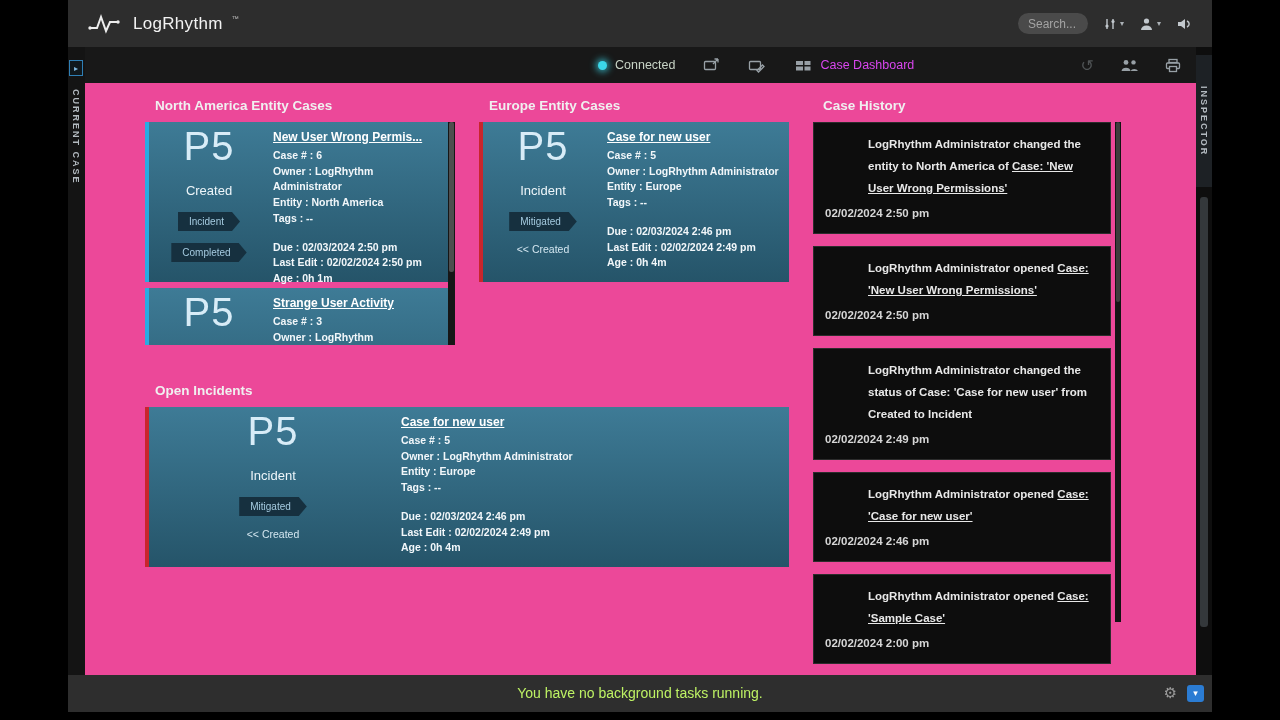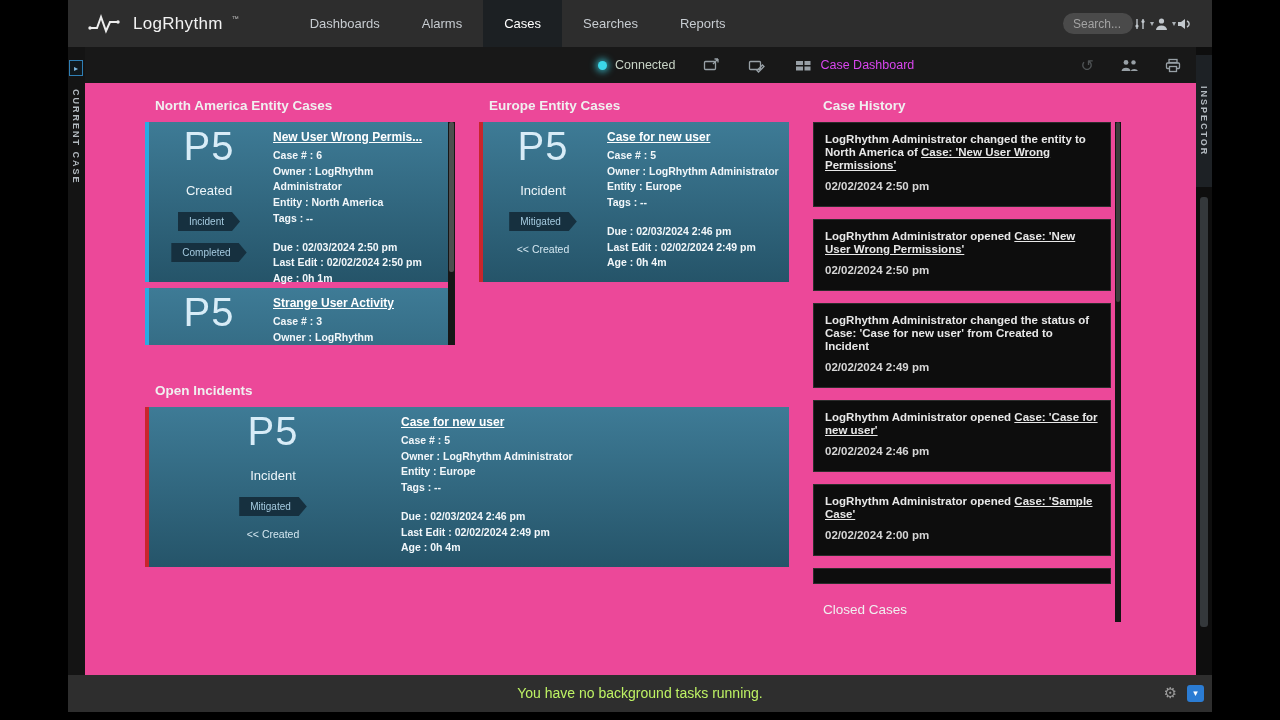--- a/index.html
+++ b/index.html
@@ -10,21 +10,21 @@
 
   
   .topnav { position:absolute; left:0; top:0; width:100%; height:47px; background:#2d2d2d;
             display:flex; align-items:center; }
   .brand { display:flex; align-items:center; gap:9px; padding:0 0 0 20px; }
   .brand-name { color:#f2f2f2; font-size:17px; letter-spacing:.3px; }
   .tm { color:#bdbdbd; font-size:7px; vertical-align:top; position:relative; top:-5px; }
   .nav-items { display:flex; height:100%; margin-left:50px; }
   .nav-item { display:flex; align-items:center; padding:0 21px; color:#c7ccd1; font-size:13px; cursor:pointer; }
   .nav-item.active { background:#1c2023; color:#fff; }
-  .topnav-right { margin-left:auto; display:flex; align-items:center; padding-right:20px; }
+  .topnav-right { margin-left:auto; display:flex; align-items:center; gap:15px; padding-right:20px; }
   .searchbox { width:70px; height:21px; border:none; border-radius:11px; background:#4a4a4a;
                color:#cfcfcf; font-size:12px; padding:0 10px; outline:none;
                font-family:"Liberation Sans", sans-serif; }
   .searchbox::placeholder { color:#a3a3a3; }
   .icon-btn { display:flex; align-items:center; gap:3px; cursor:pointer; color:#c2c8cd; }
   .caret { font-size:8px; color:#aab0b5; }
 
   
   .toolbar { position:absolute; left:0; top:47px; width:100%; height:36px; background:#181818; }
   .toolbar-center { position:absolute; left:530px; top:0; height:36px; display:flex; align-items:center; }
@@ -81,21 +81,21 @@
   .case-card.wide .card-right { left:254px; }
   .card-title { display:block; color:#fff; font-size:12px; font-weight:700; text-decoration:underline;
                 white-space:nowrap; overflow:hidden; margin-bottom:4px; cursor:pointer; }
   .field { font-size:10.5px; font-weight:600; color:#f2f7fa; line-height:15.7px; }
   .meta-block { margin-top:13px; }
 
   
   .hist-list { position:absolute; left:728px; top:39px; width:298px; bottom:0; overflow:hidden;
                display:flex; flex-direction:column; gap:12px; }
   .hist-entry { border:1px solid #2c2c2c; background:#0d0d0d; padding:10px 11px 14px; width:100%; }
-  .hist-text { color:#e8e8e8; font-size:11.5px; line-height:13px; font-weight:600; }
+  .hist-text { color:#e8e8e8; font-size:11.5px; line-height:22px; font-weight:600;margin-left:43px; }
   .hist-actor { font-weight:700; }
   .hist-link { color:#e8e8e8; text-decoration:underline; cursor:pointer; }
   .hist-time { margin-top:8px; color:#d6d6d6; font-size:11.5px; font-weight:600; }
   .hist-entry.partial { height:16px; padding:0; }
   .closed-title { margin:6px 0 0 10px; color:#f0f0f0; font-size:13.5px; font-weight:400; }
   .hist-scroll { position:absolute; left:1030px; top:39px; width:6px; height:500px; background:#141414; }
   .hist-scroll .thumb { position:absolute; left:1px; top:0; width:4px; height:180px; background:#3c3c3c; border-radius:2px; }
 
   
   .footer { position:absolute; left:0; top:675px; width:100%; height:37px; background:#2e2e2e; }
@@ -117,27 +117,20 @@
       <div class="brand">
         <span>
           <svg width="36" height="22" viewBox="0 0 36 22" fill="none" stroke="#ededed" stroke-width="2">
             <polyline points="2,15 9,15 13,4 18,18 22,9 29,9"></polyline>
             <circle cx="2" cy="15" r="1.7" fill="#ededed" stroke="none"></circle>
             <circle cx="30" cy="9" r="1.7" fill="#ededed" stroke="none"></circle>
           </svg>
         </span>
         <span class="brand-name">LogRhythm</span>
         <span class="tm">™</span>
-      </div>
-      <div class="nav-items">
-        <div class="nav-item">Dashboards</div>
-        <div class="nav-item">Alarms</div>
-        <div class="nav-item active">Cases</div>
-        <div class="nav-item">Searches</div>
-        <div class="nav-item">Reports</div>
       </div>
       <div class="topnav-right">
         <input class="searchbox" value="" placeholder="Search..." style="">
         <div class="icon-btn">
           <span>
             <svg width="14" height="14" viewBox="0 0 14 14" stroke="#c2c8cd" stroke-width="1.4" fill="#c2c8cd">
               <line x1="4" y1="2" x2="4" y2="12"></line>
                 <line x1="10" y1="2" x2="10" y2="12"></line>
               <circle cx="4" cy="9" r="1.6" stroke="none"></circle>
                 <circle cx="10" cy="4.5" r="1.6" stroke="none"></circle>

